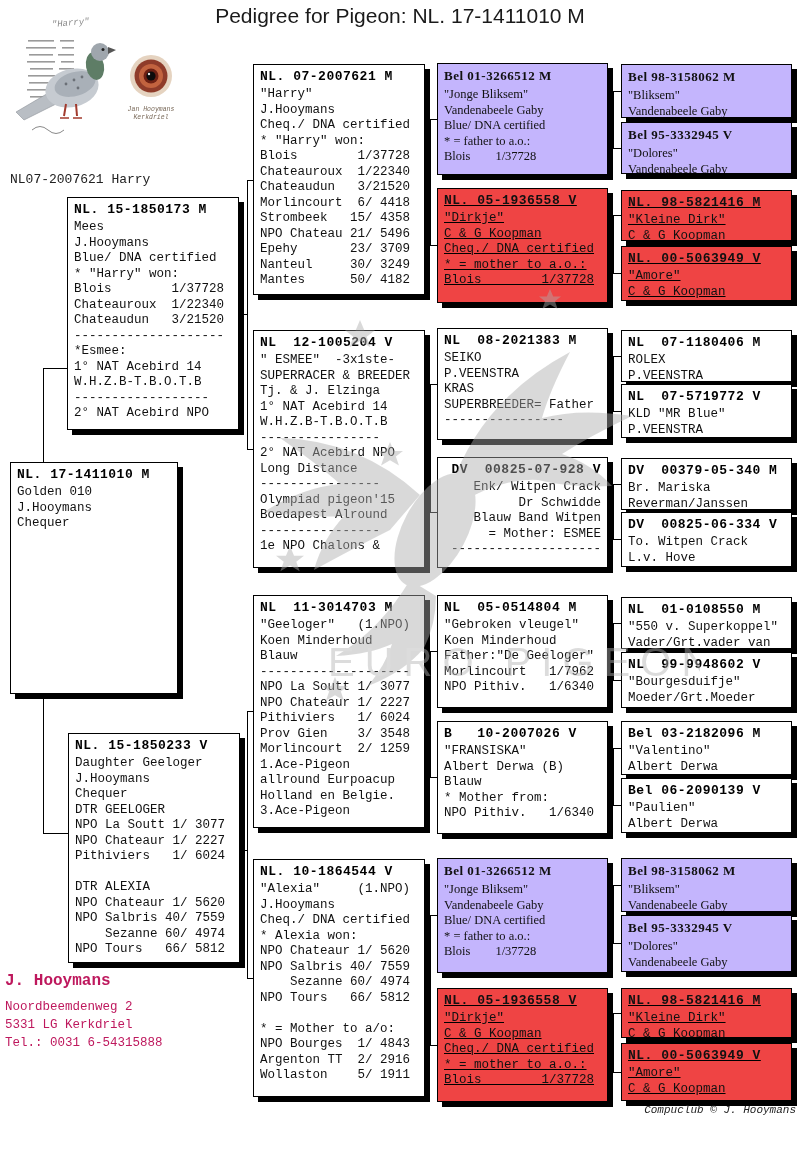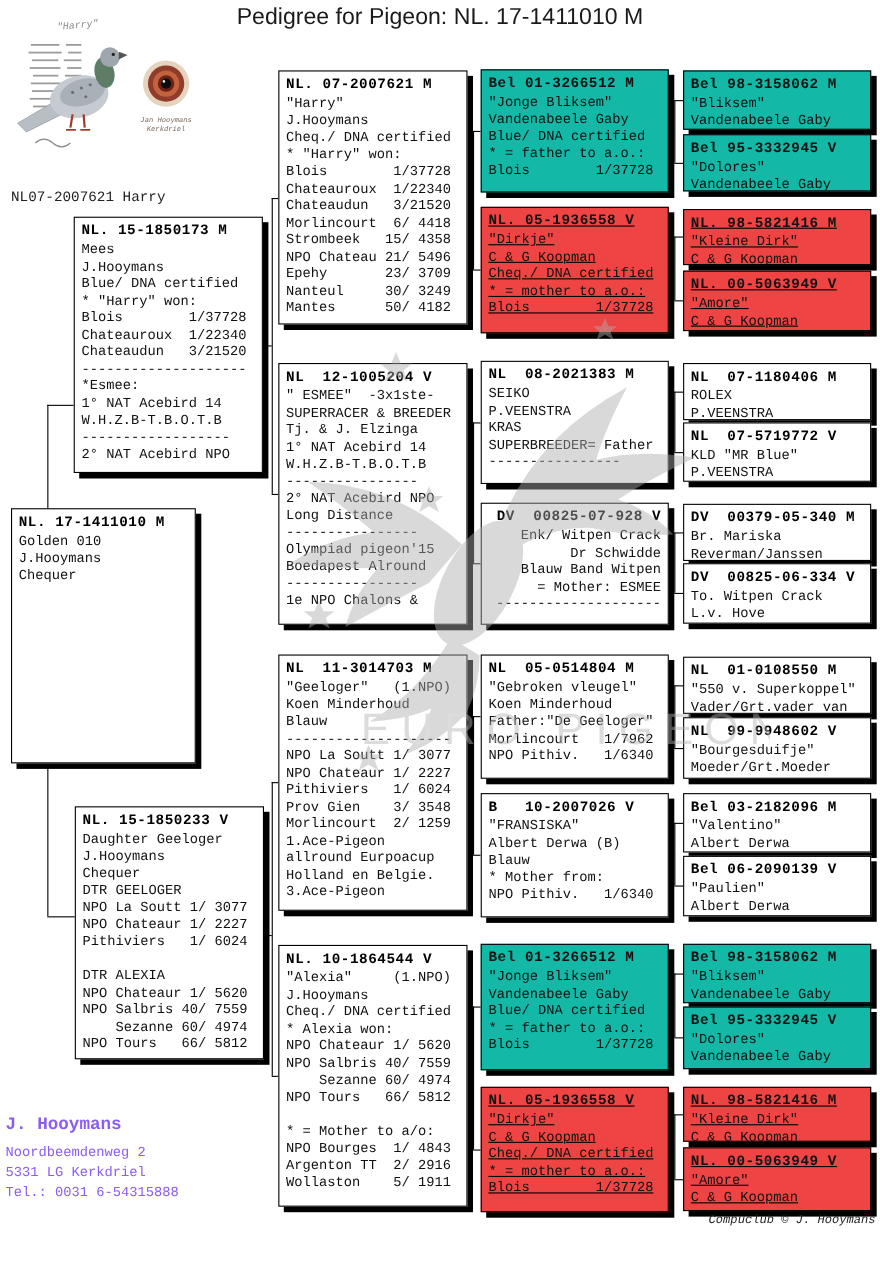--- a/index.html
+++ b/index.html
@@ -2,29 +2,29 @@
 <html><head>
 <meta charset="utf-8">
 <style>
   html,body{margin:0;padding:0;background:#fff;}
   #page{position:relative;width:800px;height:1149px;background:#fff;overflow:hidden;
         font-family:"Liberation Mono","DejaVu Sans Mono",monospace;}
   #page-title{position:absolute;top:4px;left:0;width:100%;text-align:center;
         font-family:"Liberation Sans","DejaVu Sans",sans-serif;font-size:21px;color:#1a1a1a;z-index:3;}
   .box{position:absolute;background:#fff;border:1.5px solid #000;box-shadow:5px 5px 0 0 #000;
        z-index:2;overflow:hidden;box-sizing:border-box;}
-  .bg-pink{background:#14b8a6;}
+  .bg-pink{background:#c4b5fd;font-family:Liberation Serif, serif;}
   .bg-yellow{background:#ef4444;text-decoration:underline;}
   .box-header{font-weight:bold;font-size:13px;padding:4px 6px 3px 6px;white-space:pre;letter-spacing:.5px;}
   .hdr-red{color:#000000;}
   .hdr-black{color:#111;}
   .box-line{font-size:12.5px;line-height:15.5px;min-height:15.5px;padding:0 6px;white-space:pre;color:#111;}
   .connector{position:absolute;background:#000;z-index:1;}
   #photo-caption{position:absolute;left:10px;top:172px;font-size:13px;color:#222;z-index:3;}
-  #contact{position:absolute;left:5px;top:1013px;z-index:3;color:#8b5cf6;}
+  #contact{position:absolute;left:5px;top:972px;z-index:3;color:#be185d;}
   #contact .name{font-weight:bold;font-size:16px;margin-bottom:8px;}
   #contact .line{font-size:12.5px;line-height:18px;}
   #footer-credit{position:absolute;right:4px;top:1104px;font-size:11px;font-style:italic;color:#222;z-index:3;}
   #watermark{position:absolute;left:240px;top:240px;z-index:5;pointer-events:none;opacity:.45;}
   #pigeon-photo{position:absolute;left:8px;top:14px;z-index:3;}
 </style>
 </head>
 <body>
 
 <div id="page">

